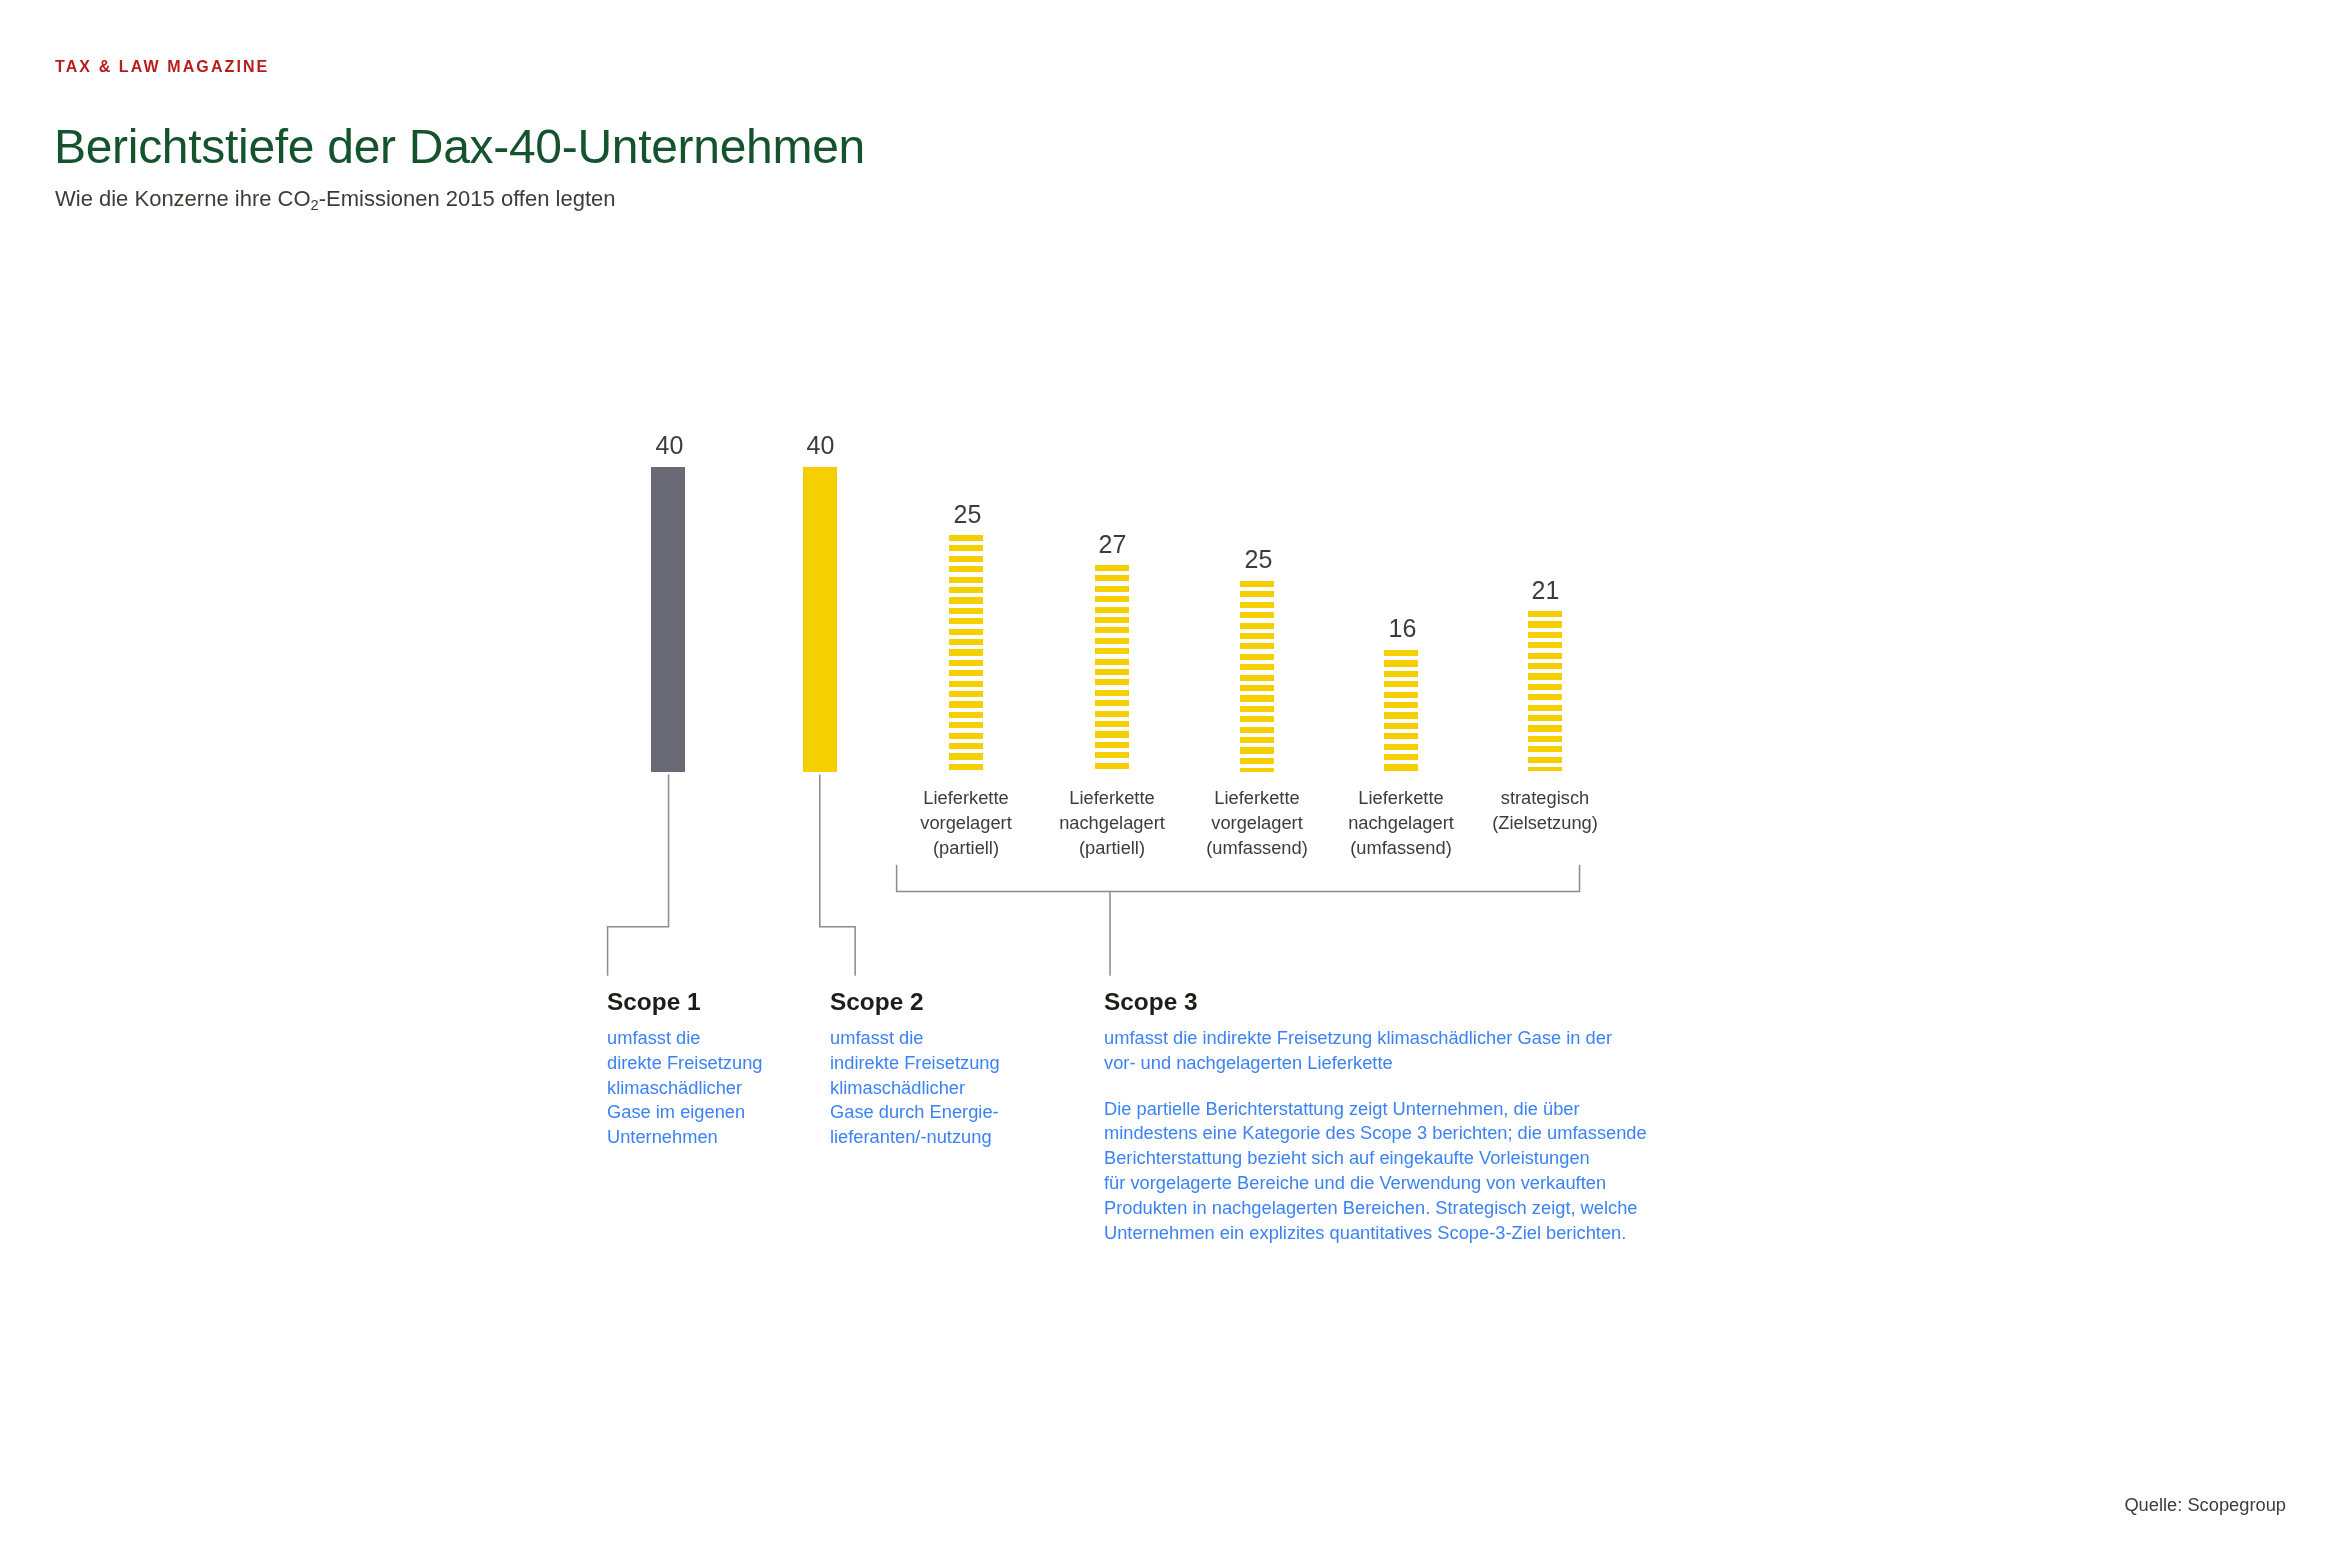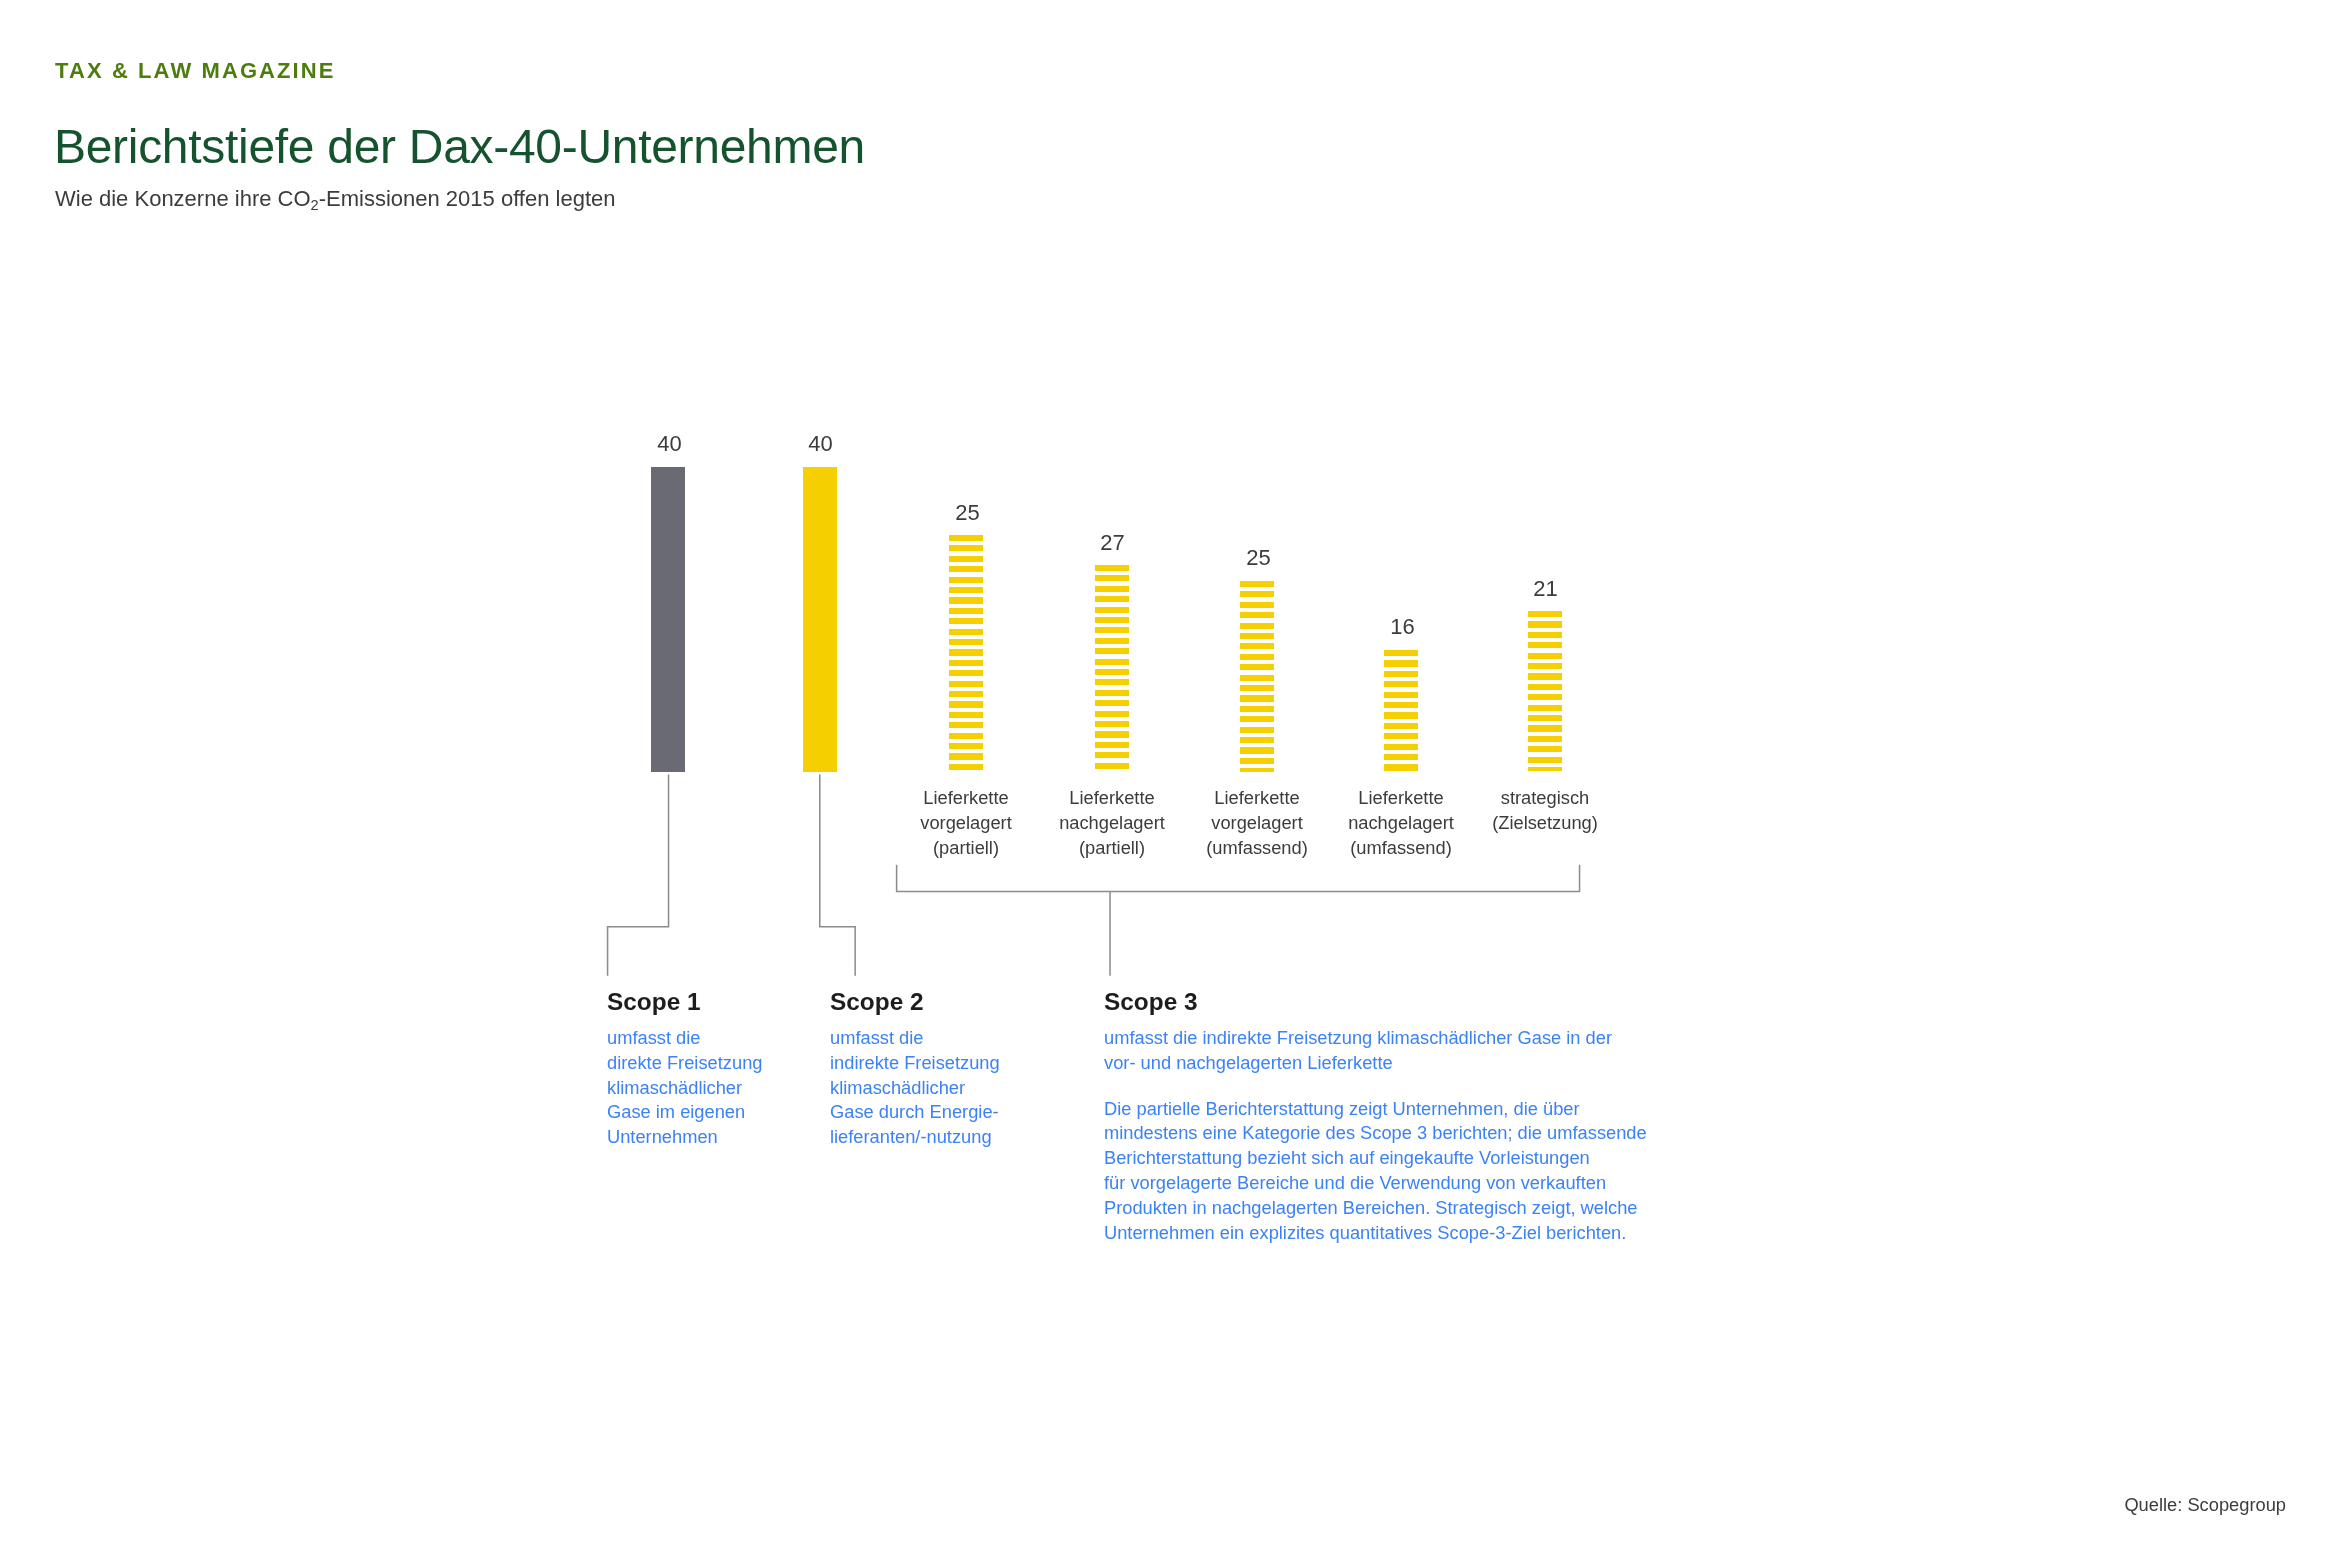--- a/index.html
+++ b/index.html
@@ -14,24 +14,24 @@
     color: #3c3c3b;
     position: relative;
     overflow: hidden;
   }
 
   
   .kicker {
     position: absolute;
     left: 55px;
     top: 58px;
-    font-size: 22px;
+    font-size: 16px;
     letter-spacing: 2.1px;
     font-weight: bold;
-    color: #4d7c0f;
+    color: #b91c1c;
   }
   .title {
     position: absolute;
     left: 54px;
     top: 87px;
     font-size: 48px;
     font-weight: normal;
     color: #14532d;
     letter-spacing: -0.3px;
   }
@@ -55,21 +55,21 @@
     left: 0;
     top: 0;
     width: 2342px;
     height: 1561px;
   }
   .bar-value {
     position: absolute;
     width: 73px;
     left: -18.3px;
     text-align: center;
-    font-size: 22px;
+    font-size: 25px;
     color: #3c3c3b;
   }
   .bar-solid {
     position: absolute;
     width: 34px;
   }
   .bar-striped {
     position: absolute;
     width: 34px;
     background-image: repeating-linear-gradient(

